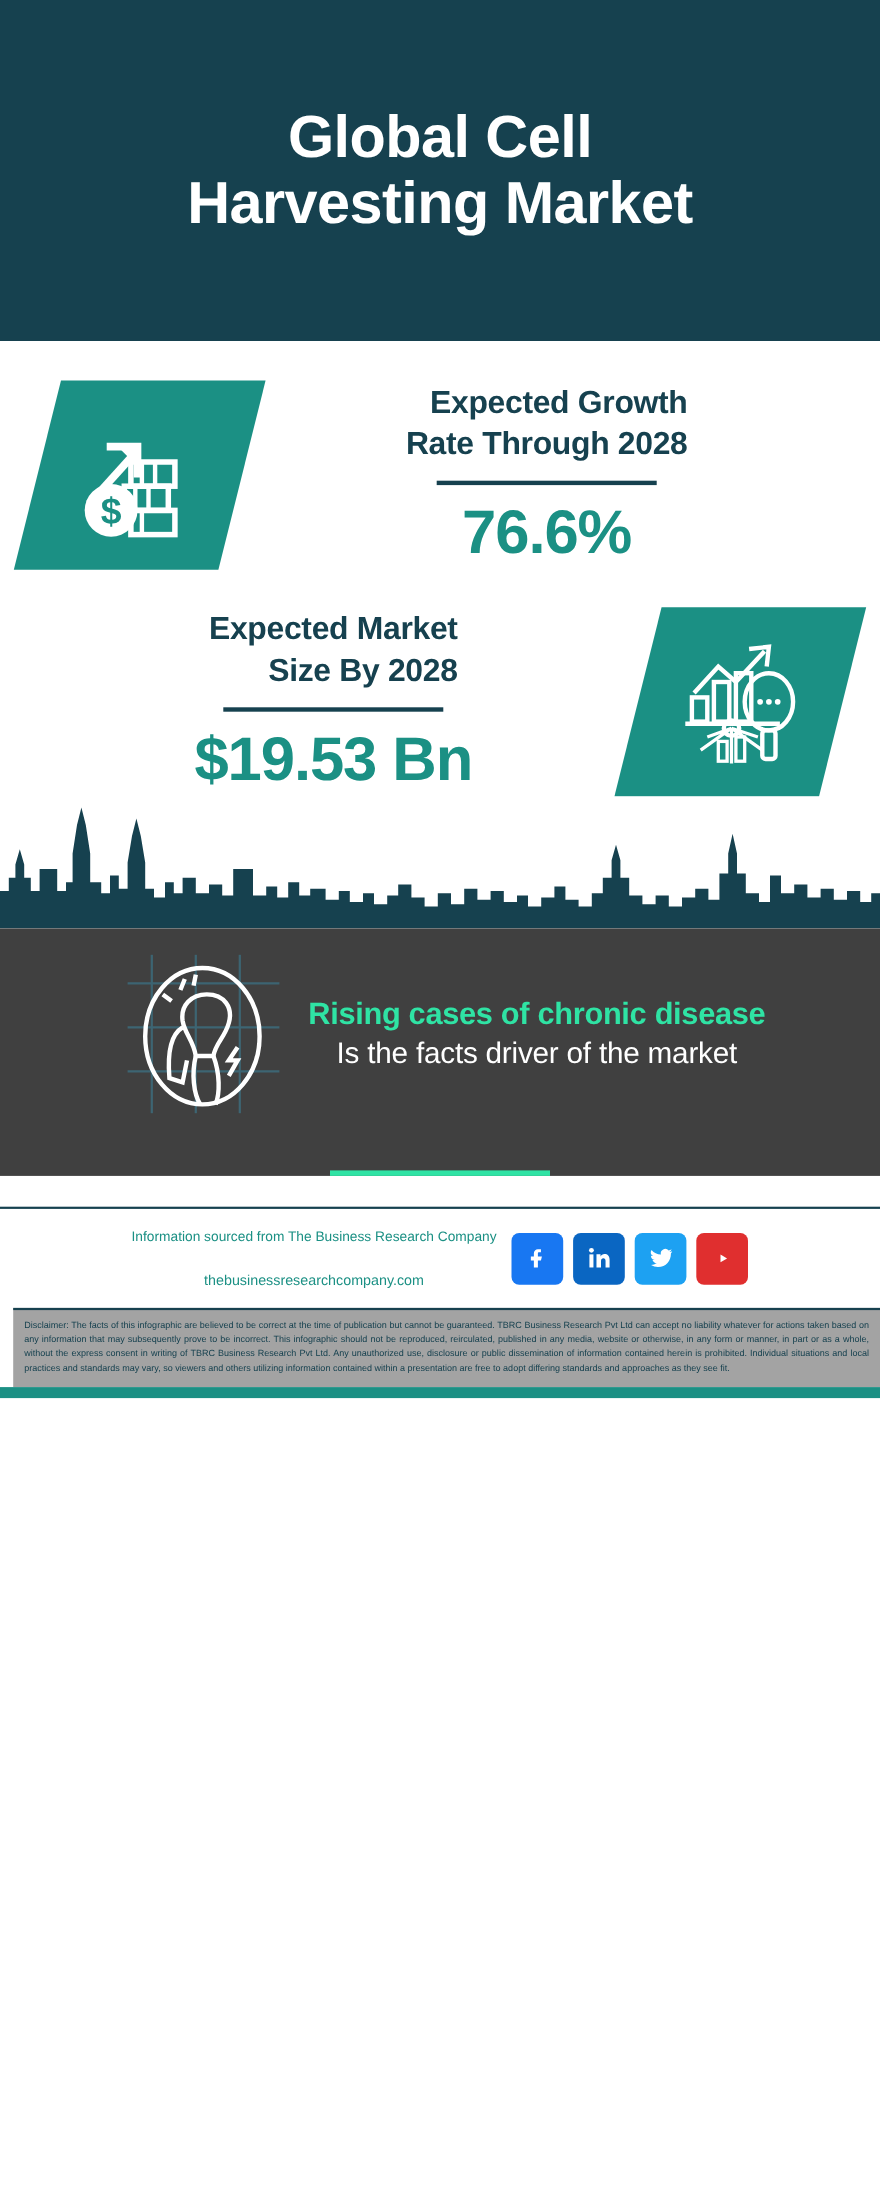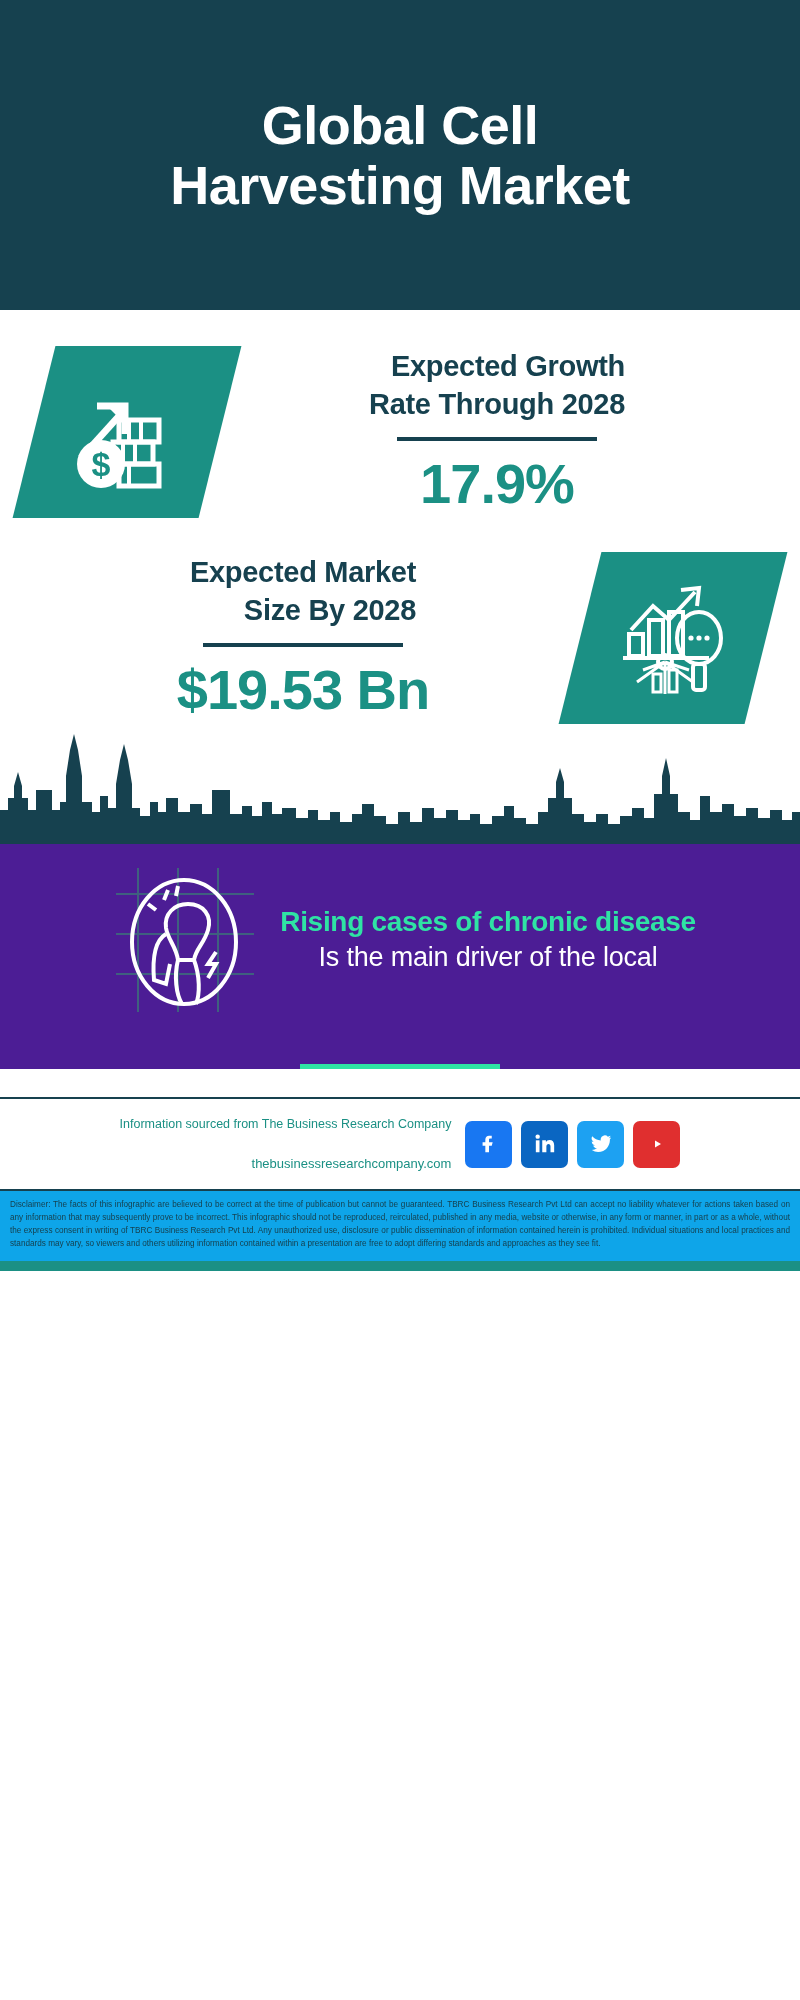--- a/index.html
+++ b/index.html
@@ -36,21 +36,21 @@
     color:#16414f; font-size:29px; font-weight:bold; line-height:1.28;
     text-align:right; letter-spacing:-0.3px;
   }
   .stat-rule { width:200px; height:4px; background:#16414f; margin:14px 0 10px; }
   .stat-value { color:#1b9084; font-size:56px; font-weight:bold; letter-spacing:-1px; }
 
   .row1 { padding:18px 26px 0 34px; }
   .row2 { padding:34px 34px 0 26px; }
 
   
-  .dark-section { position:relative; background:#4c1d95; }
+  .dark-section { position:relative; background:#404040; }
   .skyline { display:block; width:100%; height:120px; }
   .skyline-wrap { position:relative; line-height:0; background:#fff; }
 
   .insight {
     display:flex; align-items:center; justify-content:center;
     padding:16px 30px; gap:16px;
   }
   .insight-icon { flex:0 0 auto; width:160px; height:160px; }
   .insight-copy { flex:0 1 auto; max-width:420px; text-align:center; }
   .insight-head {
@@ -58,37 +58,37 @@
   }
   .insight-sub { color:#ffffff; font-size:27px; line-height:1.3; letter-spacing:-0.2px; }
 
   .green-rule { width:200px; height:5px; background:#2fe3a4; margin:28px auto; }
 
   
   .footer {
     background:#ffffff; display:flex; align-items:center; justify-content:center;
     gap:14px; padding:16px 24px; border-top:2px solid #16414f;
   }
-  .footer-text { text-align:right; }
+  .footer-text { text-align:center; }
   .footer-line1 { color:#1b9084; font-size:12.5px; line-height:1.5; }
   .footer-line2 { color:#1b9084; font-size:13px; line-height:1.5;margin-top:20px; }
   .social { display:flex; gap:9px; }
   .soc {
     width:47px; height:47px; border-radius:7px;
     display:flex; align-items:center; justify-content:center;
     color:#fff; font-weight:bold;
   }
   .soc.fb { background:#1877f2; }
   .soc.li { background:#0a66c2; }
   .soc.tw { background:#1da1f2; }
   .soc.yt { background:#e02f2f; }
 
   .disclaimer {
-    background:#0ea5e9; color:#16414f; font-size:8.2px; line-height:1.58;
-    padding:8px 10px 10px 10px; text-align:justify; border-top:2px solid #16414f;
+    background:#a3a3a3; color:#16414f; font-size:8.2px; line-height:1.58;
+    padding:8px 10px 10px 10px; text-align:justify; border-top:2px solid #16414f;margin-left:12px;
   }
   .bottom-bar { height:10px; background:#1b9084; }
 </style>
 </head>
 <body>
 
 <div class="page">
 
   <div class="header">
     <div class="header-title">
@@ -118,21 +118,21 @@
             <text x="34" y="104" font-size="34" font-weight="bold" fill="#1b9084" text-anchor="middle" font-family="Liberation Sans, sans-serif">$</text>
           </svg>
         </div>
       </div>
       <div class="stat-text">
         <div class="stat-title">
           <div>Expected Growth</div>
           <div>Rate Through 2028</div>
         </div>
         <div class="stat-rule"></div>
-        <div class="stat-value">17.9%</div>
+        <div class="stat-value">76.6%</div>
       </div>
     </div>
 
     <div class="stat-row row2">
       <div class="stat-text">
         <div class="stat-title">
           <div>Expected Market</div>
           <div>Size By 2028</div>
         </div>
         <div class="stat-rule"></div>
@@ -183,21 +183,21 @@
         <ellipse cx="80" cy="82" rx="52" ry="62" fill="none" stroke="#ffffff" stroke-width="4"></ellipse>
         <path d="M84 44 C100 44 108 56 104 70 C100 84 92 88 90 100 L74 100 C72 86 64 80 62 68 C60 54 70 44 84 44 Z" fill="none" stroke="#ffffff" stroke-width="4"></path>
         <path d="M62 74 C52 80 48 96 50 120 L62 124 L66 104" fill="none" stroke="#ffffff" stroke-width="4"></path>
         <path d="M74 100 C70 116 72 134 78 144" fill="none" stroke="#ffffff" stroke-width="4"></path>
         <path d="M90 100 C96 116 96 134 92 144" fill="none" stroke="#ffffff" stroke-width="4"></path>
         <path d="M60 40 L64 30 M72 36 L74 26 M52 50 L44 44" stroke="#ffffff" stroke-width="4" fill="none"></path>
         <path d="M112 92 L104 104 L112 104 L104 118" stroke="#ffffff" stroke-width="4" fill="none"></path>
       </svg>
       <div class="insight-copy">
         <div class="insight-head">Rising cases of chronic disease</div>
-        <div class="insight-sub">Is the main driver of the local</div>
+        <div class="insight-sub">Is the facts driver of the market</div>
       </div>
     </div>
 
     <div class="green-rule"></div>
 
   </div>
 
   <div class="footer">
     <div class="footer-text">
       <div class="footer-line1">Information sourced from The Business Research Company</div>

